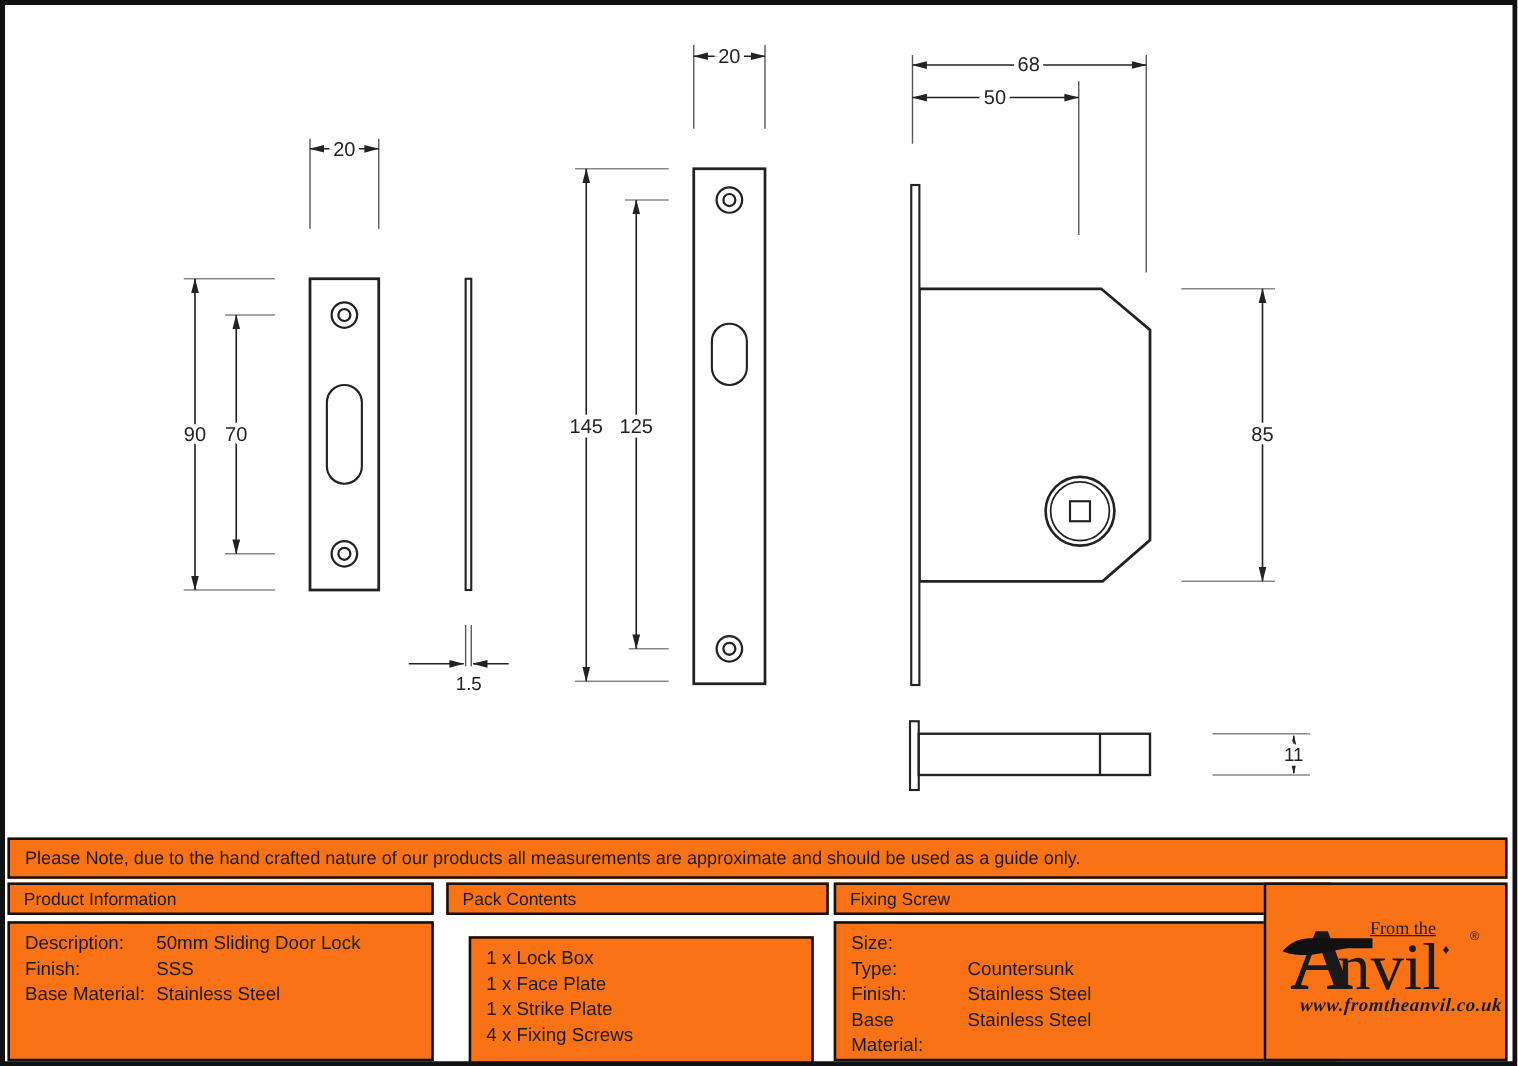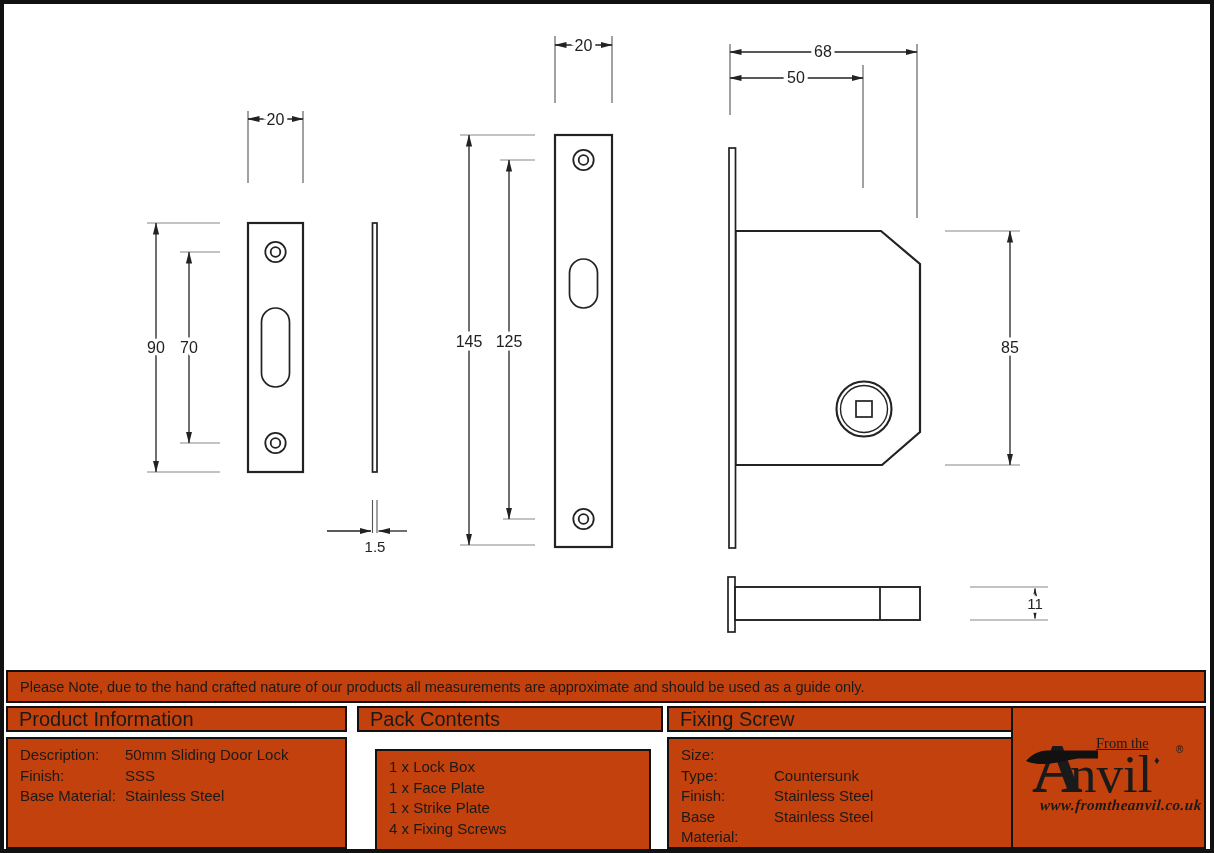--- a/index.html
+++ b/index.html
@@ -9,25 +9,25 @@
        border:4px solid #111;box-sizing:border-box;pointer-events:none;z-index:5;}
   svg.drawing{position:absolute;left:0;top:0;}
   svg.drawing .outline{fill:#fff;stroke:#222;stroke-width:2.2px;}
   svg.drawing .thin-outline{fill:#fff;stroke:#222;stroke-width:1.7px;}
   svg.drawing .dim{stroke:#222;stroke-width:1.3px;fill:none;}
   svg.drawing .ext{stroke:#888;stroke-width:1.1px;fill:none;}
   svg.drawing .extd{stroke:#555;stroke-width:1.1px;fill:none;}
   svg.drawing .hole{fill:#fff;stroke:#222;stroke-width:1.8px;}
   svg.drawing .dimtext{font:16px "Liberation Sans",sans-serif;fill:#222;
        stroke:#fff;stroke-width:7px;paint-order:stroke;text-anchor:middle;}
-  .box{position:absolute;border:2px solid #111;box-sizing:border-box;background:#c2410c;}
+  .box{position:absolute;border:2px solid #111;box-sizing:border-box;background:#f97316;}
   .note-bar{left:6px;top:670px;width:1200px;height:33px;display:flex;align-items:center;
        padding-left:12px;font-size:14.5px;}
   .thead{height:26px;top:706px;display:flex;align-items:center;padding-left:11px;
-       font-size:20px;}
+       font-size:14px;}
   .tbody{top:737px;height:112px;padding:6px 0 0 12px;font-size:15px;line-height:20.5px;}
   .trow{display:flex;}
   .lbl{width:105px;flex:none;}
   .lbl.fs{width:93px;}
   .logo-box{left:1011px;top:706px;width:195px;height:143px;}
   .logo-box .inner{position:relative;width:100%;height:100%;}
   .big-a{position:absolute;left:19px;top:26px;font:bold 70px/1 "Liberation Serif",serif;}
   .anvil-slab{position:absolute;left:13px;top:40px;}
   .from-the{position:absolute;left:83px;top:28px;font:14.5px/1 "Liberation Serif",serif;text-decoration:underline;}
   .diamond{position:absolute;left:141px;top:47px;font-size:11px;line-height:1;}

